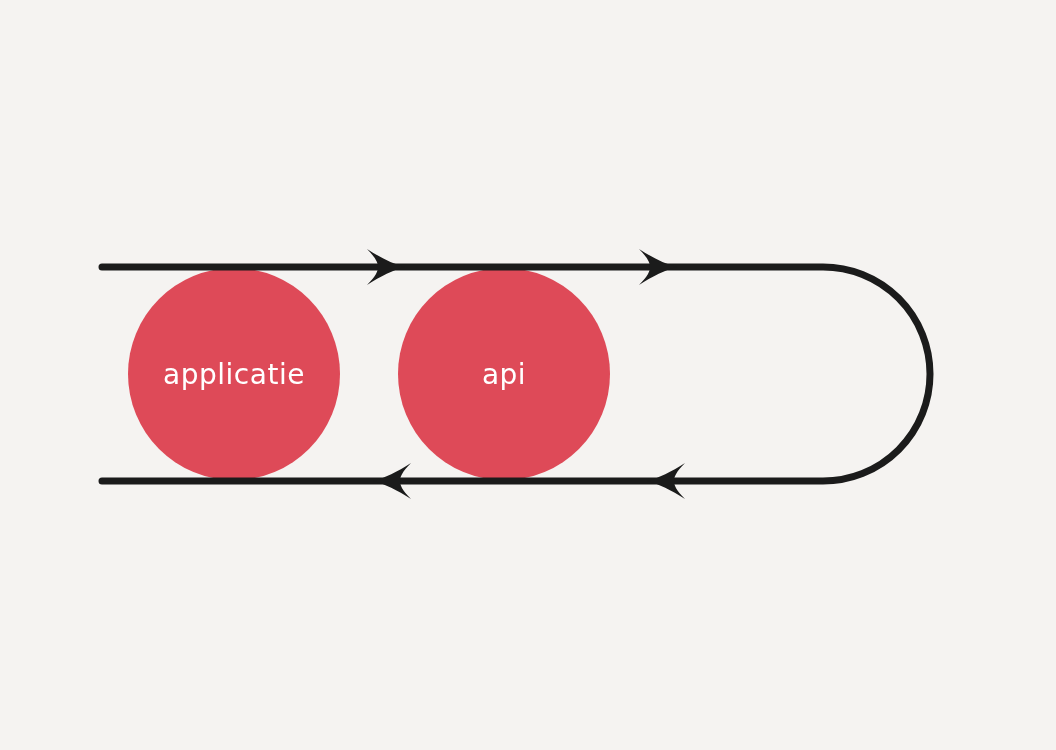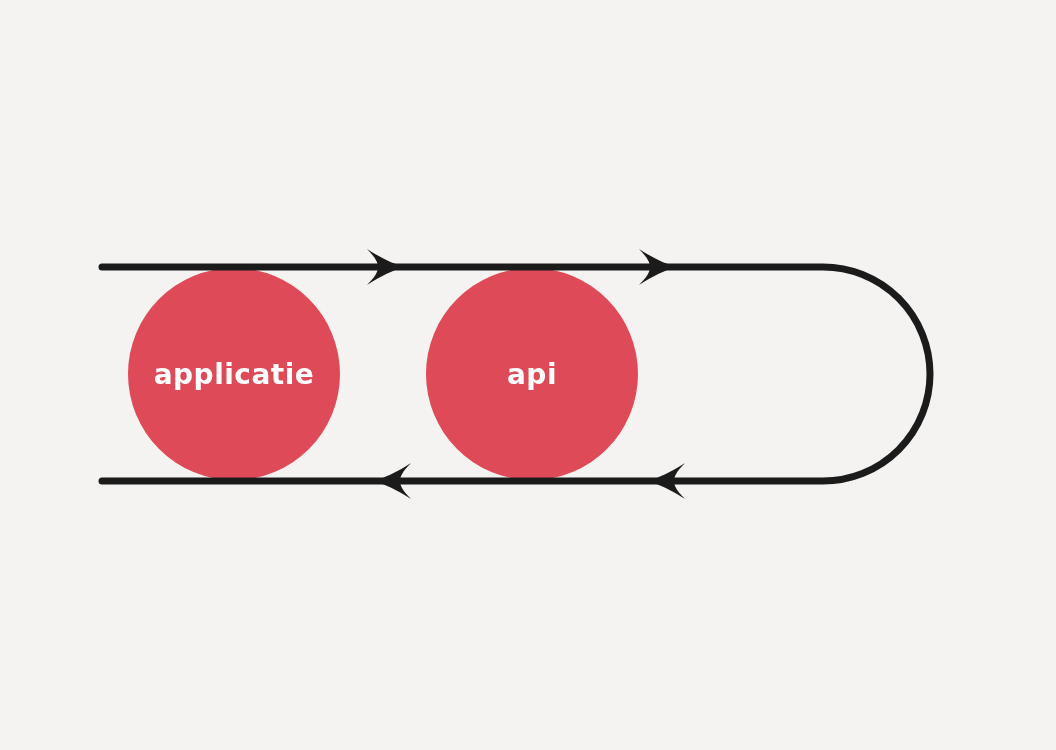--- a/index.html
+++ b/index.html
@@ -27,26 +27,26 @@
     height: 212px;
     border-radius: 50%;
     background: var(--node-fill, #DE4A58);
     display: flex;
     align-items: center;
     justify-content: center;
   }
   .node-label {
     color: var(--node-label, #FFFFFF);
     font-size: 28px;
-    font-weight: 700;
+    font-weight: 400;
     letter-spacing: 0.5px;
     user-select: none;
   }
   .node-applicatie { left: 128px; top: 268px; }
-  .node-api        { left: 426px; top: 268px; }
+  .node-api        { left: 398px; top: 268px; }
   .node-database   { left: 717px; top: 268px; }
   .flow-svg {
     position: absolute;
     left: 0;
     top: 0;
     width: 1056px;
     height: 750px;
     pointer-events: none;
   }
   .loop-path {

